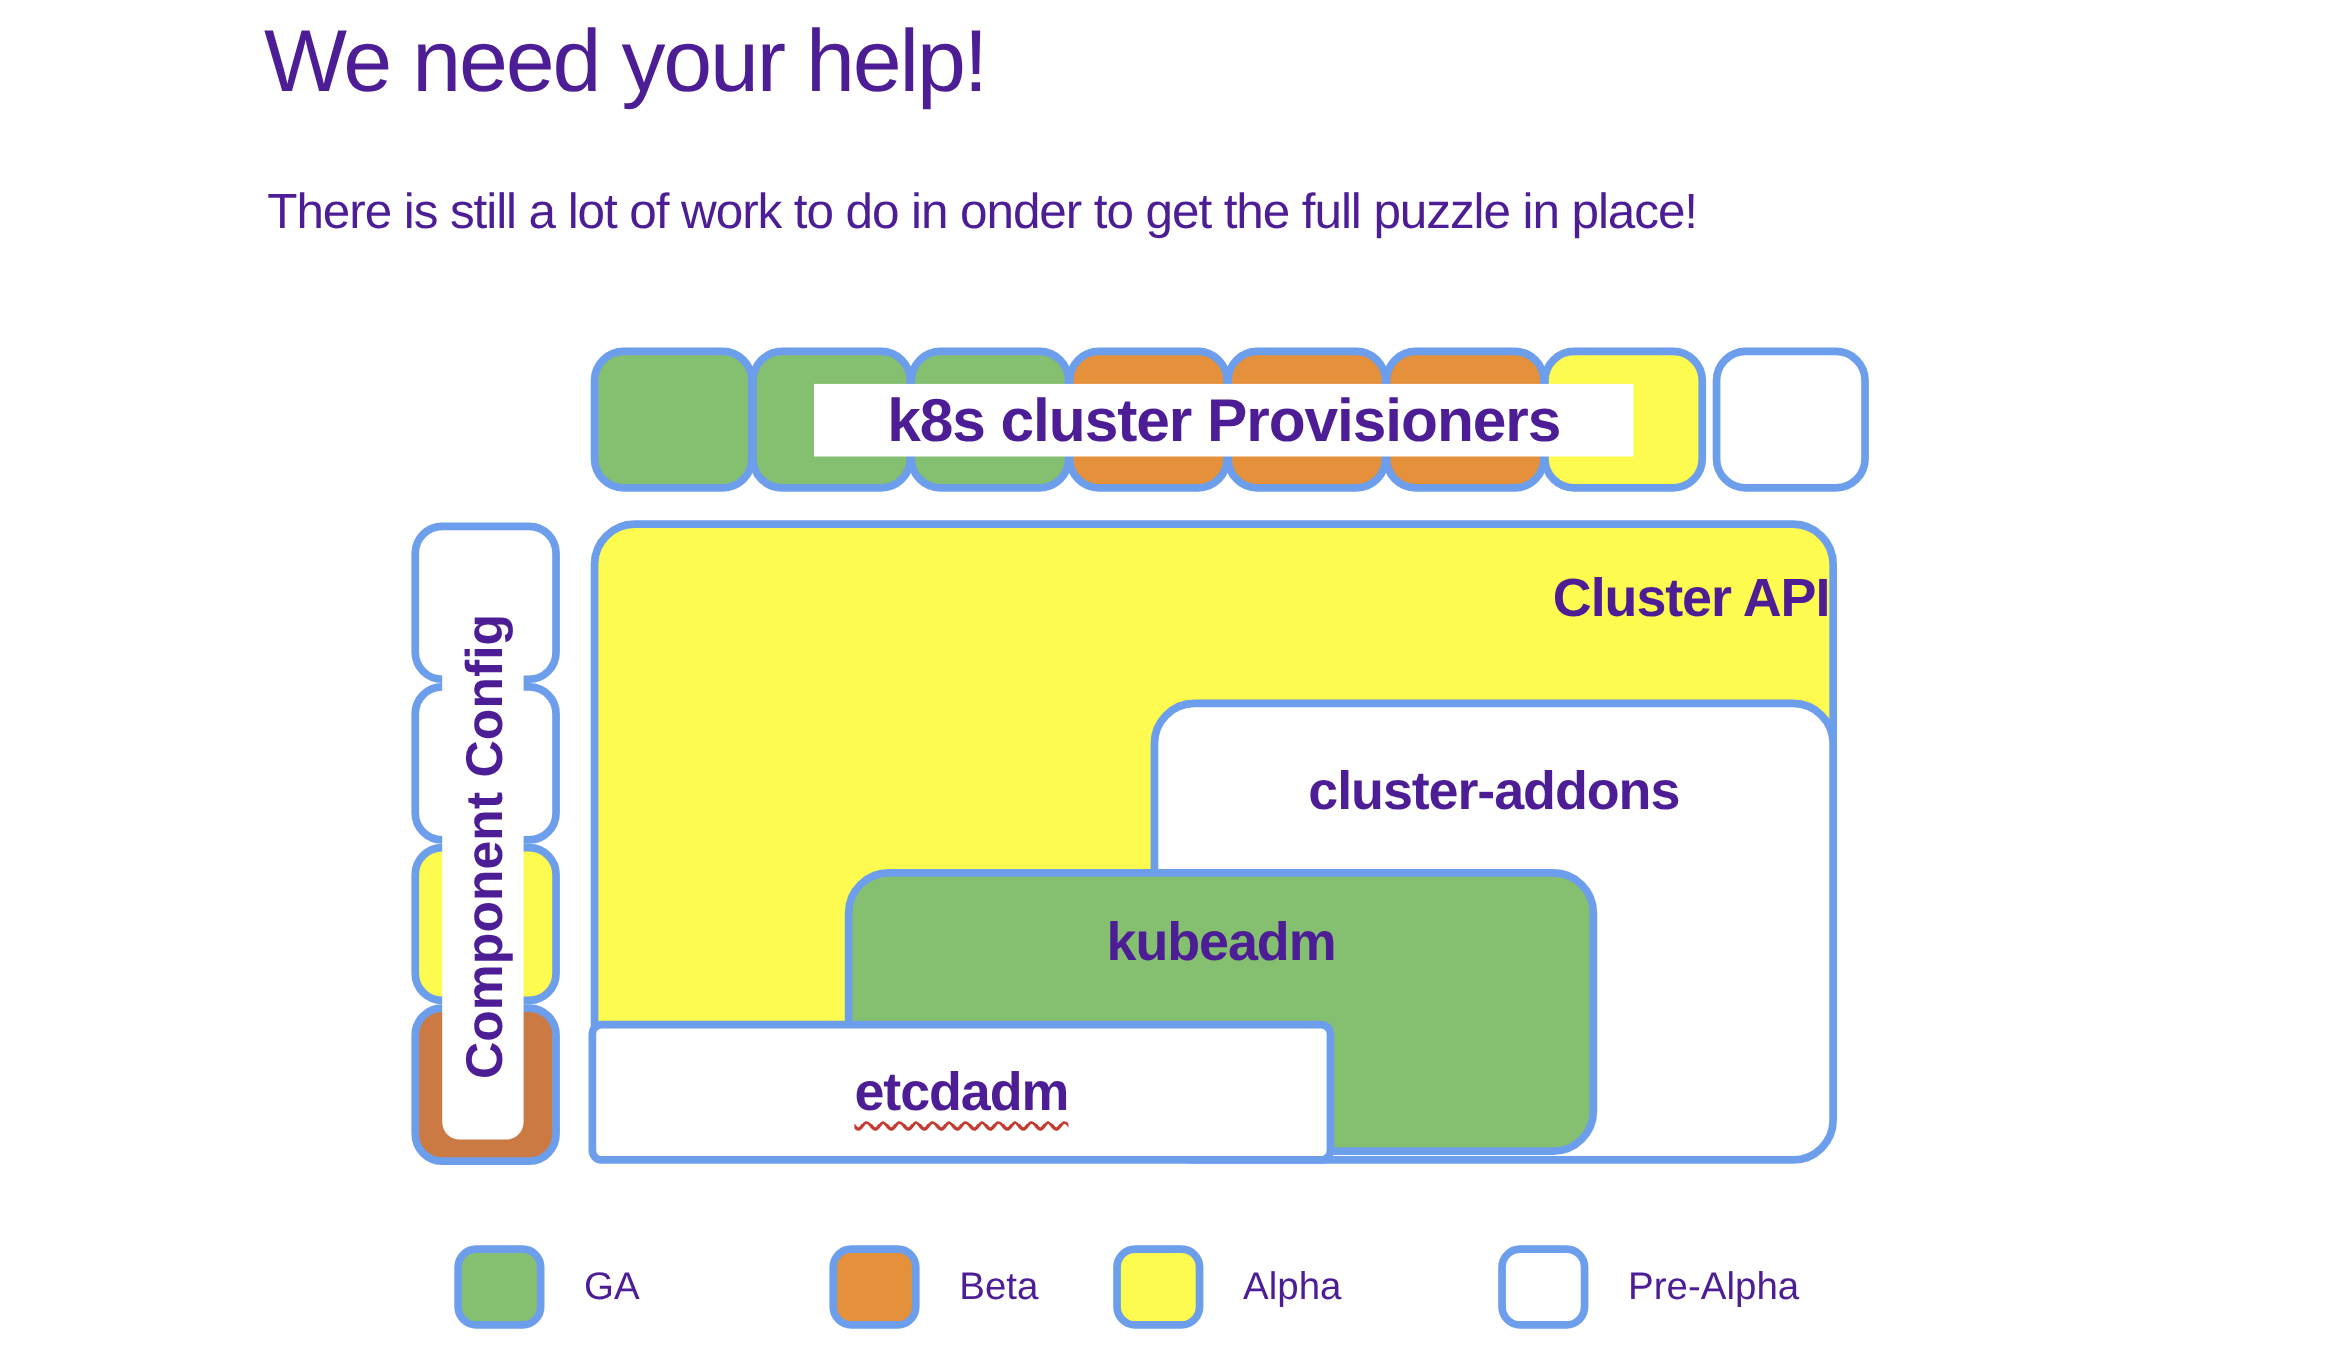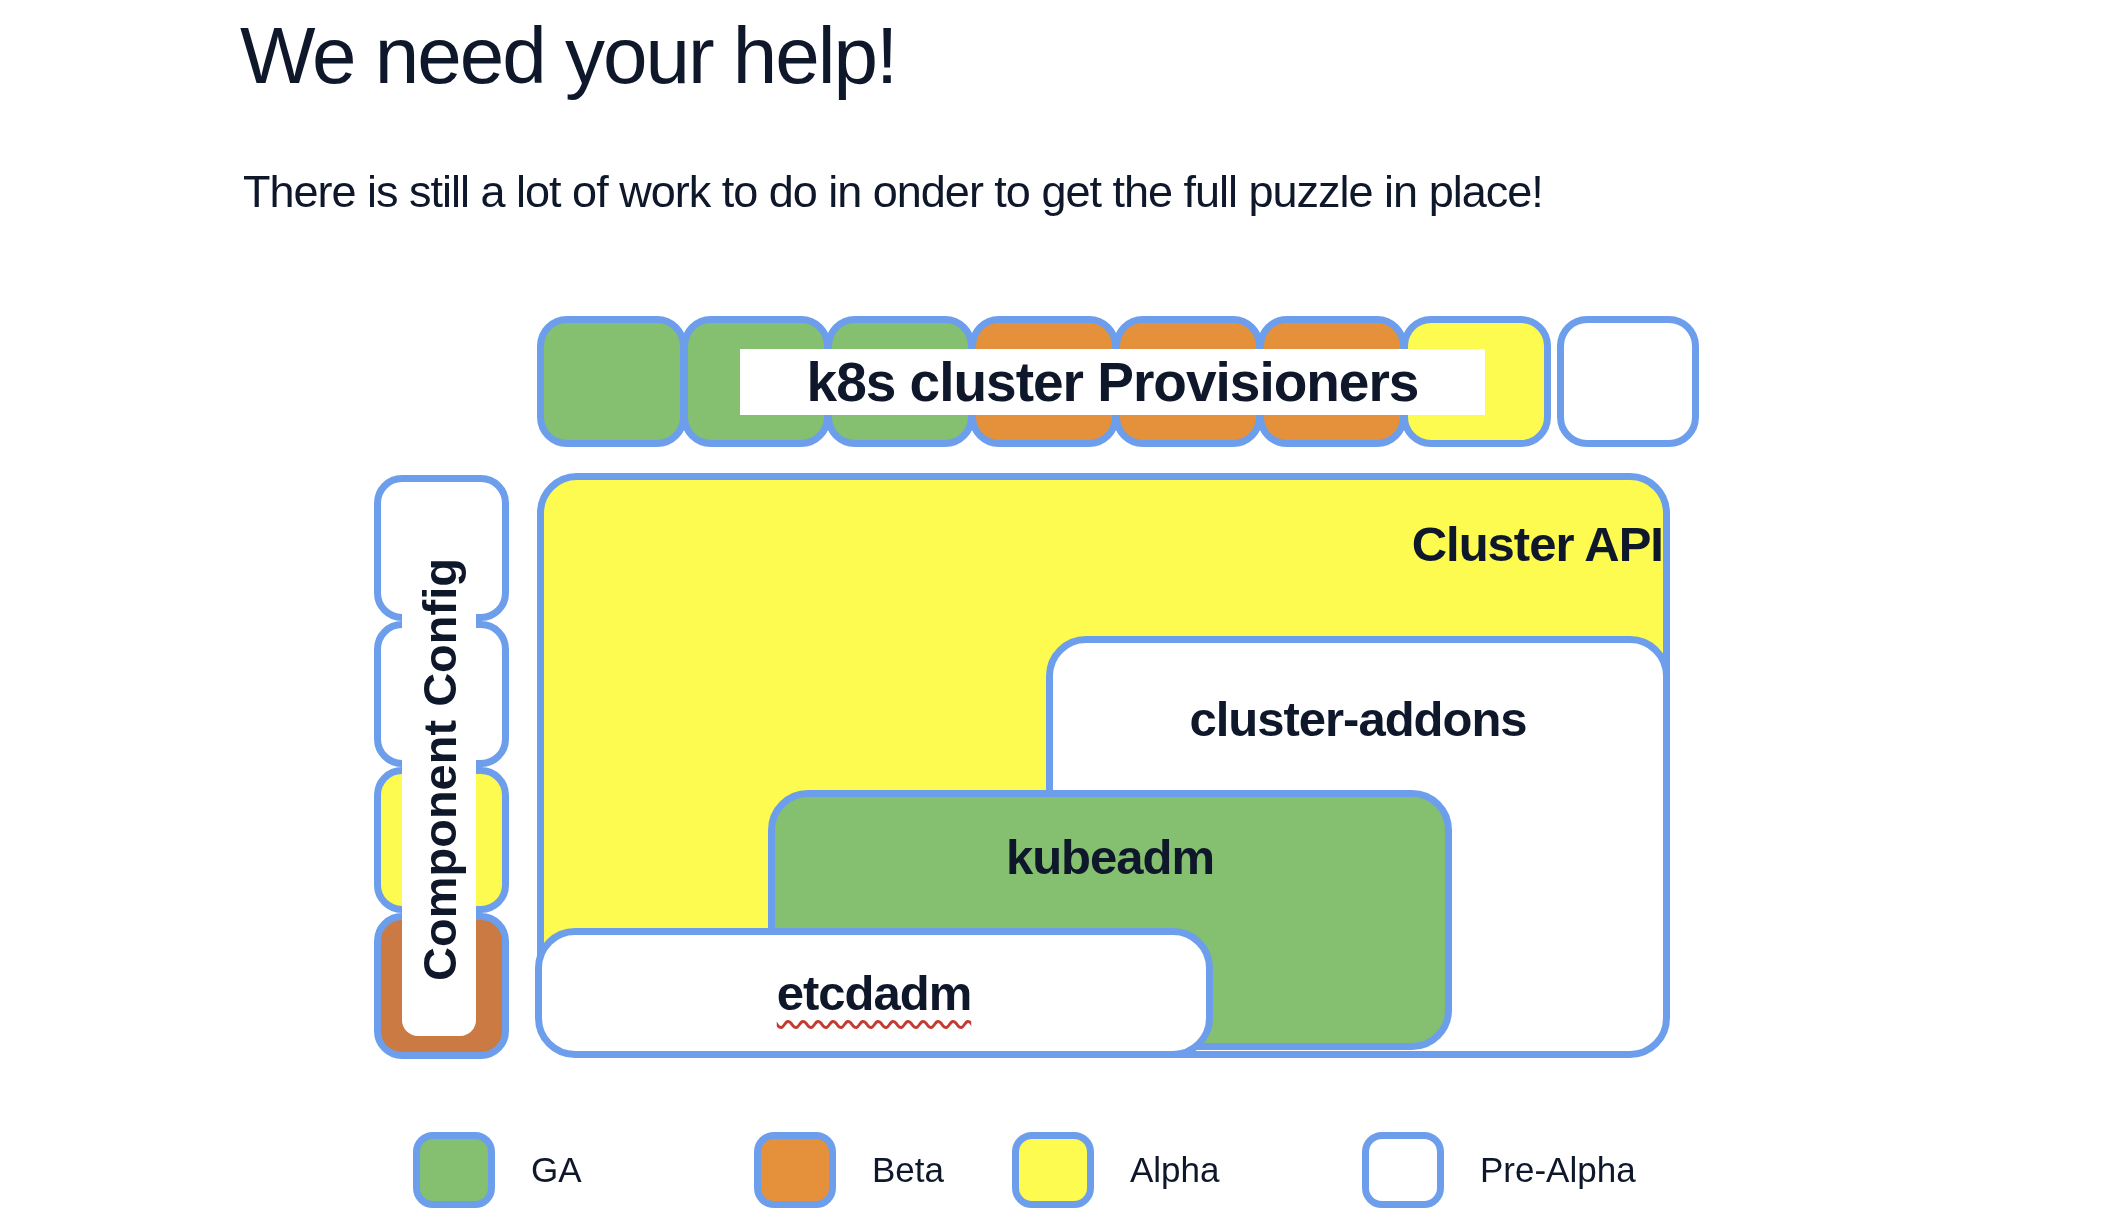--- a/index.html
+++ b/index.html
@@ -2,21 +2,21 @@
 <html><head>
 <meta charset="utf-8">
 <style>
   html,body{margin:0;padding:0;background:#ffffff;}
   .canvas{
     position:relative;
     width:2126px;height:1228px;
     background:#ffffff;
     overflow:hidden;
     font-family:"Liberation Sans","DejaVu Sans",sans-serif;
-    color:#0f172a;
+    color:#4c1d95;
   }
   
   .title{
     position:absolute;left:240px;top:10px;
     font-size:80px;font-weight:400;letter-spacing:-2px;
     white-space:nowrap;
   }
   .subtitle{
     position:absolute;left:243px;top:166px;
     font-size:45px;font-weight:400;letter-spacing:-1px;
@@ -121,21 +121,21 @@
   <div id="boxes">
       <div class="bigbox box-cluster-api" style="background: rgb(253, 251, 79);">
         <div class="lbl">Cluster API</div>
       </div>
       <div class="bigbox box-cluster-addons" style="background: rgb(255, 255, 255);">
         <div class="lbl">cluster-addons</div>
       </div>
       <div class="bigbox box-kubeadm" style="background: rgb(133, 191, 112);">
         <div class="lbl">kubeadm</div>
       </div>
-      <div class="bigbox box-etcdadm" style="background: rgb(255, 255, 255);">
+      <div class="bigbox box-etcdadm" style="background: rgb(255, 255, 255); border-radius: 12px;">
         <div class="lbl misspelled">etcdadm</div>
       </div>
     </div>
 
   <div id="legend">
       <div class="legend-item" style="left: 413px;">
         <div class="legend-swatch" style="background: rgb(133, 191, 112);"></div>
         <div class="legend-label">GA</div>
       </div>
       <div class="legend-item" style="left: 754px;">

